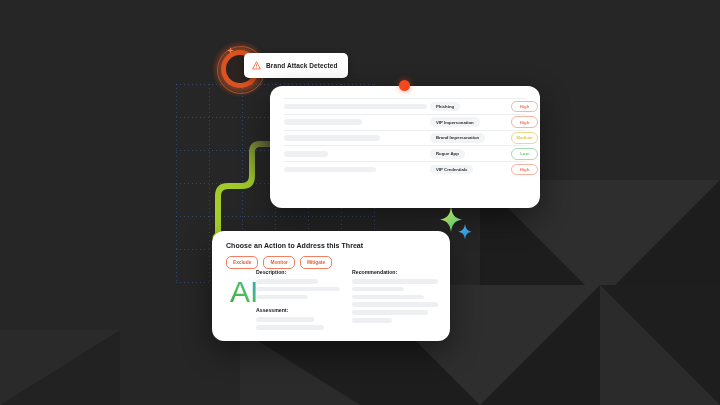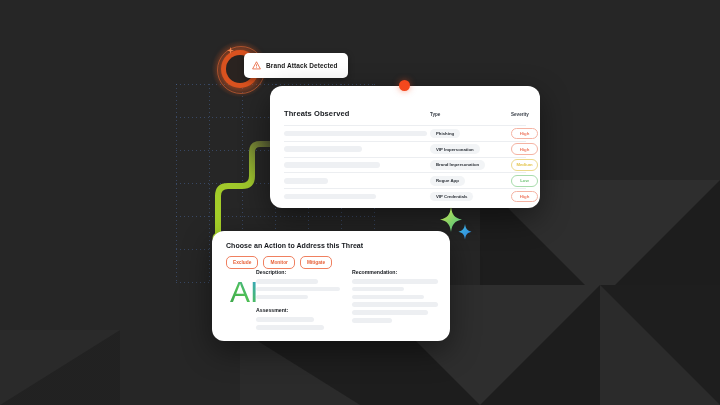--- a/index.html
+++ b/index.html
@@ -157,25 +157,20 @@
         <path d="M6 1 L11.2 10.6 L0.8 10.6 Z" fill="none" stroke="#e8623a" stroke-width="1.1" stroke-linejoin="round"></path>
         <rect x="5.45" y="4.3" width="1.1" height="3.1" rx="0.5" fill="#e8623a"></rect>
         <circle cx="6" cy="8.7" r="0.62" fill="#e8623a"></circle>
       </svg>
       <div class="txt">Brand Attack Detected</div>
     </div>
   </div>
 
   <div class="card card-top">
     <div class="tbl">
-      <div class="thead" style="position:relative;height:20px;">
-        <div class="th-name" style="position:absolute;left:0;bottom:7px;">Threats Observed</div>
-        <div class="th-type">Type</div>
-        <div class="th-sev">Severity</div>
-      </div>
       <div id="rows">
           <div class="trow">
             <div class="cell-name">
               <div class="sk" style="width: 143px;"></div>
             </div>
             <div class="badge-type">
               <span>Phishing</span>
             </div>
             <div class="badge-sev" style="border-color: rgb(245, 179, 163);">
               <span style="color: rgb(239, 123, 99);">High</span>

